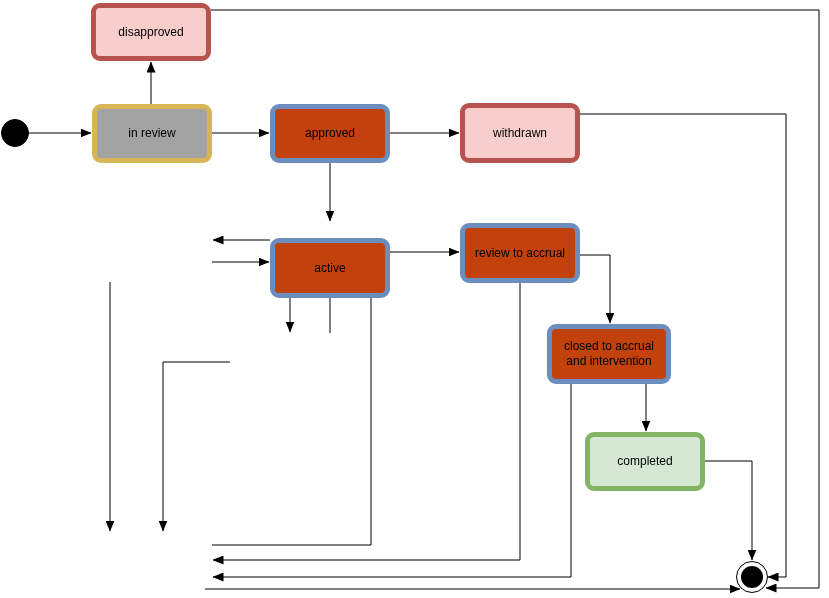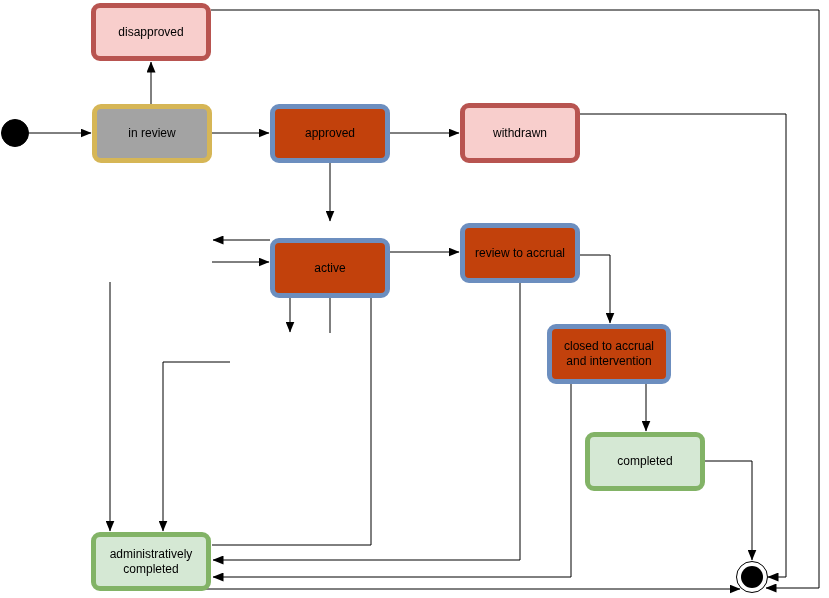--- a/index.html
+++ b/index.html
@@ -105,17 +105,14 @@
   </div>
 
   <div class="state-node fill-blue" style="left:547px; top:324px; width:124px; height:60px;">
     <span class="lbl" style="max-width:104px;">closed to accrual and intervention</span>
   </div>
 
   <div class="state-node fill-green" style="left:585px; top:432px; width:120px; height:59px;">
     <span class="lbl">completed</span>
   </div>
 
-  <div class="state-node fill-green" style="left:91px; top:532px; width:120px; height:59px;">
-    <span class="lbl" style="max-width:100px;">administratively completed</span>
-  </div>
 
 </div>
 
 </body></html>

